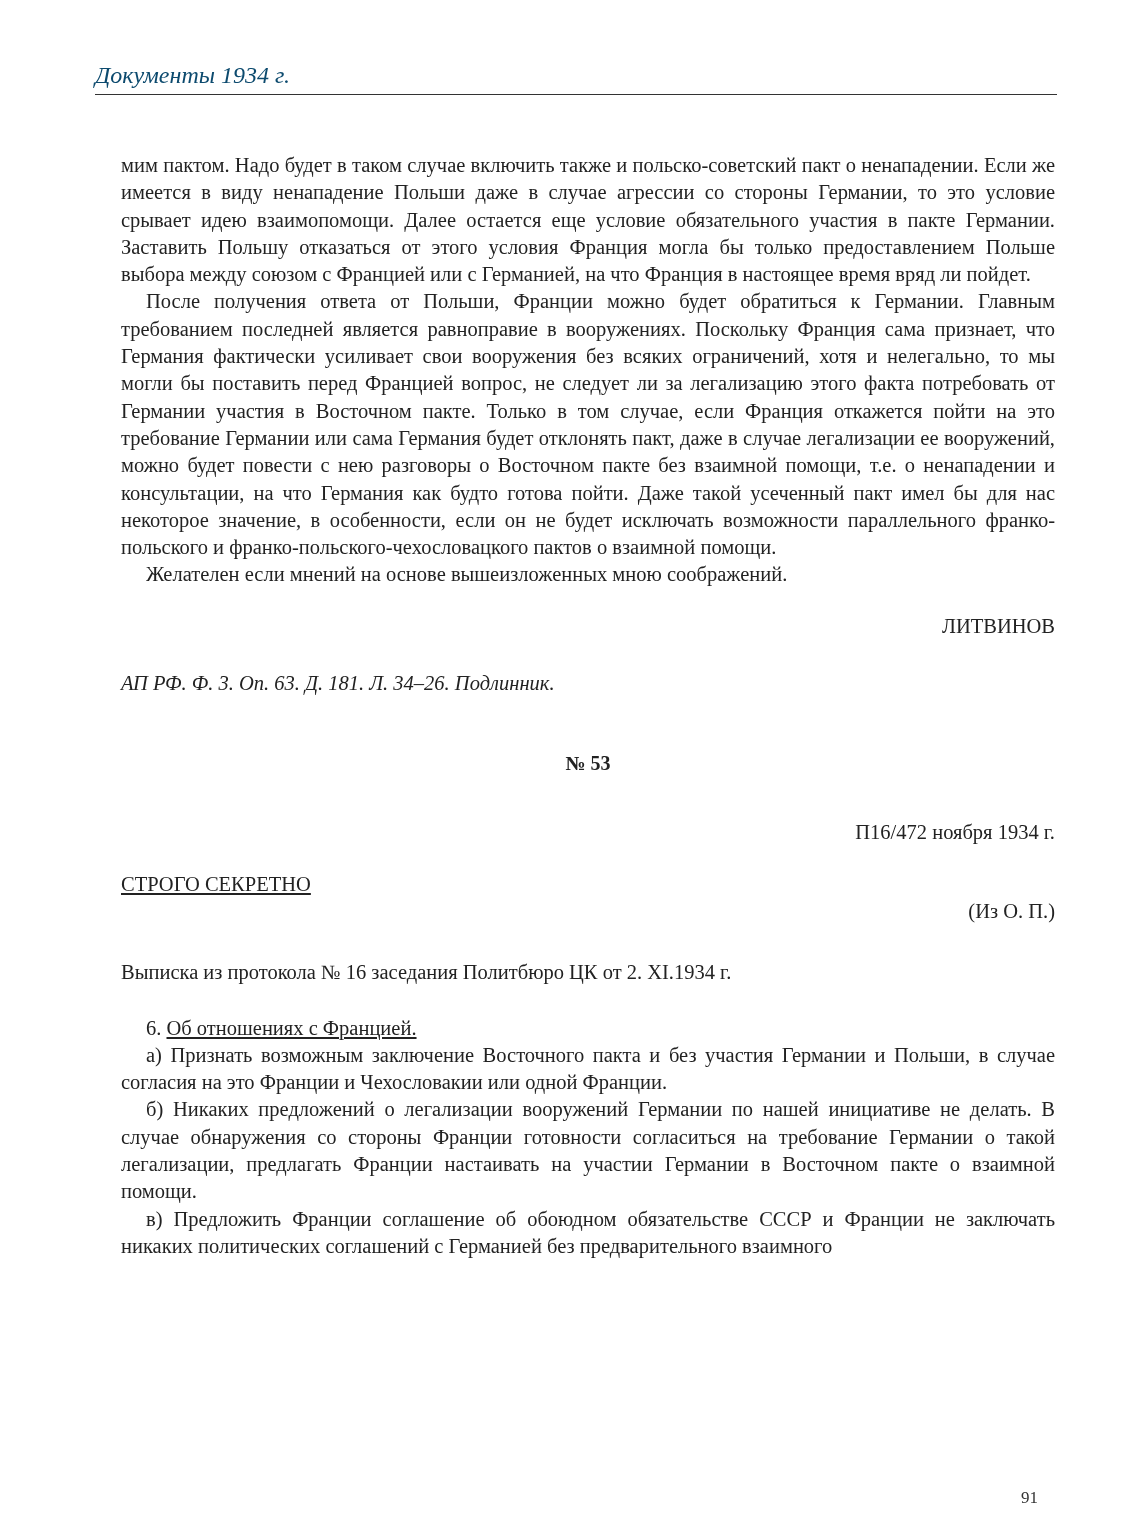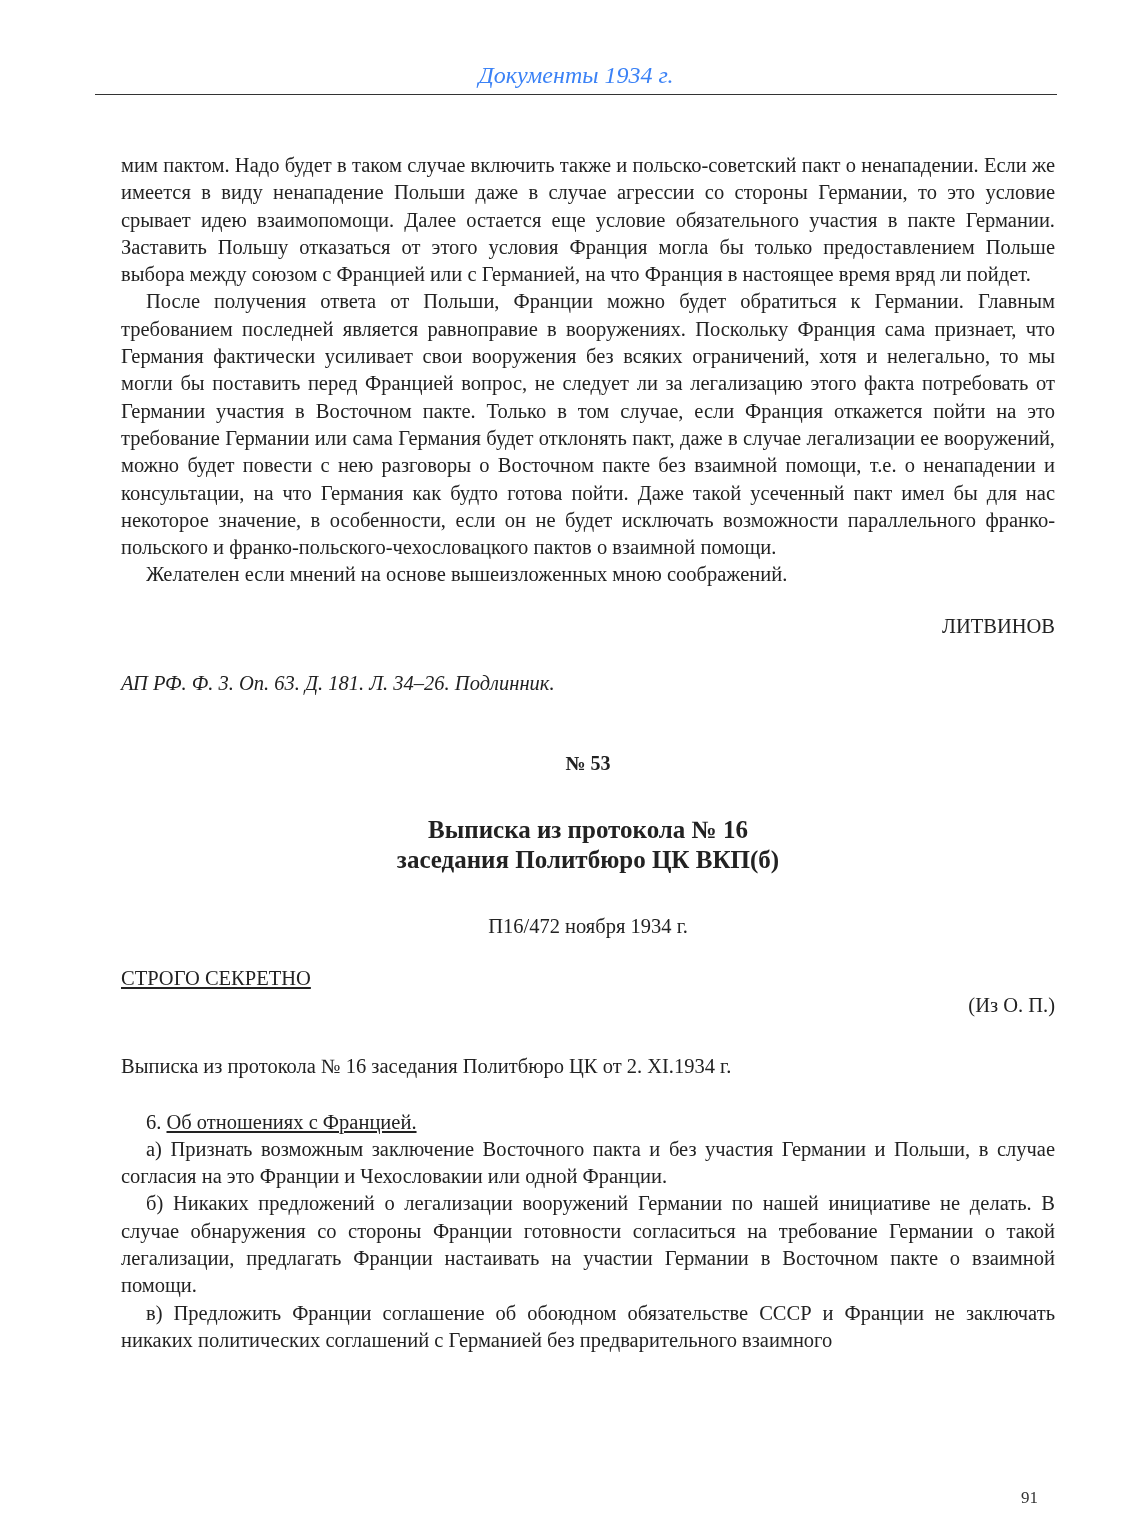--- a/index.html
+++ b/index.html
@@ -15,25 +15,25 @@
       font-family: "Liberation Serif", "DejaVu Serif", serif;
       color: #222222;
     }
     .running-head {
       position: absolute;
       left: 95px;
       width: 962px;
       top: 58px;
       height: 36px;
       border-bottom: 1.5px solid #333333;
-      text-align: center;
+      text-align: left;
       font-style: italic;
       font-size: 24px;
       line-height: 34px;
-      color: #3b82f6;
+      color: #0c4a6e;
     }
     .page {
       position: absolute;
       left: 121px;
       width: 934px;
       top: 152px;
       font-size: 20.5px;
       line-height: 27.3px;
       text-align: justify;
     }
@@ -60,21 +60,21 @@
     }
     .doc-title {
       text-align: center;
       font-weight: bold;
       font-size: 25px;
       line-height: 30px;
       margin-top: 34px !important;
     }
     .meta-row {
       display: flex;
-      justify-content: center;
+      justify-content: flex-end;
       margin-top: 38px !important;
     }
     .secrecy {
       text-align: left;
       margin-top: 24px !important;
     }
     .secrecy span {
       text-decoration: underline;
     }
     .origin {
@@ -110,24 +110,20 @@
 <div class="page">
   <p>мим пактом. Надо будет в таком случае включить также и польско-советский пакт о ненападении. Если же имеется в виду ненападение Польши даже в случае агрессии со стороны Германии, то это условие срывает идею взаимопомощи. Далее остается еще условие обязательного участия в пакте Германии. Заставить Польшу отказаться от этого условия Франция могла бы только предоставлением Польше выбора между союзом с Францией или с Германией, на что Франция в настоящее время вряд ли пойдет.</p>
   <p class="indent">После получения ответа от Польши, Франции можно будет обратиться к Германии. Главным требованием последней является равноправие в вооружениях. Поскольку Франция сама признает, что Германия фактически усиливает свои вооружения без всяких ограничений, хотя и нелегально, то мы могли бы поставить перед Францией вопрос, не следует ли за легализацию этого факта потребовать от Германии участия в Восточном пакте. Только в том случае, если Франция откажется пойти на это требование Германии или сама Германия будет отклонять пакт, даже в случае легализации ее вооружений, можно будет повести с нею разговоры о Восточном пакте без взаимной помощи, т.е. о ненападении и консультации, на что Германия как будто готова пойти. Даже такой усеченный пакт имел бы для нас некоторое значение, в особенности, если он не будет исключать возможности параллельного франко-польского и франко-польского-чехословацкого пактов о взаимной помощи.</p>
   <p class="indent">Желателен если мнений на основе вышеизложенных мною соображений.</p>
 
   <p class="signature">ЛИТВИНОВ</p>
   <p class="source">АП РФ. Ф. 3. Оп. 63. Д. 181. Л. 34–26. Подлинник.</p>
 
   <p class="doc-number">№ 53</p>
 
-  <div class="doc-title">
-    <div>Выписка из протокола № 16</div>
-    <div>заседания Политбюро ЦК ВКП(б)</div>
-  </div>
 
   <div class="meta-row">
     <span>П16/47</span>
     <span>2 ноября 1934 г.</span>
   </div>
 
   <p class="secrecy"><span>СТРОГО СЕКРЕТНО</span></p>
   <p class="origin">(Из О. П.)</p>
 
   <p class="excerpt-line">Выписка из протокола № 16 заседания Политбюро ЦК от 2. XI.1934 г.</p>

